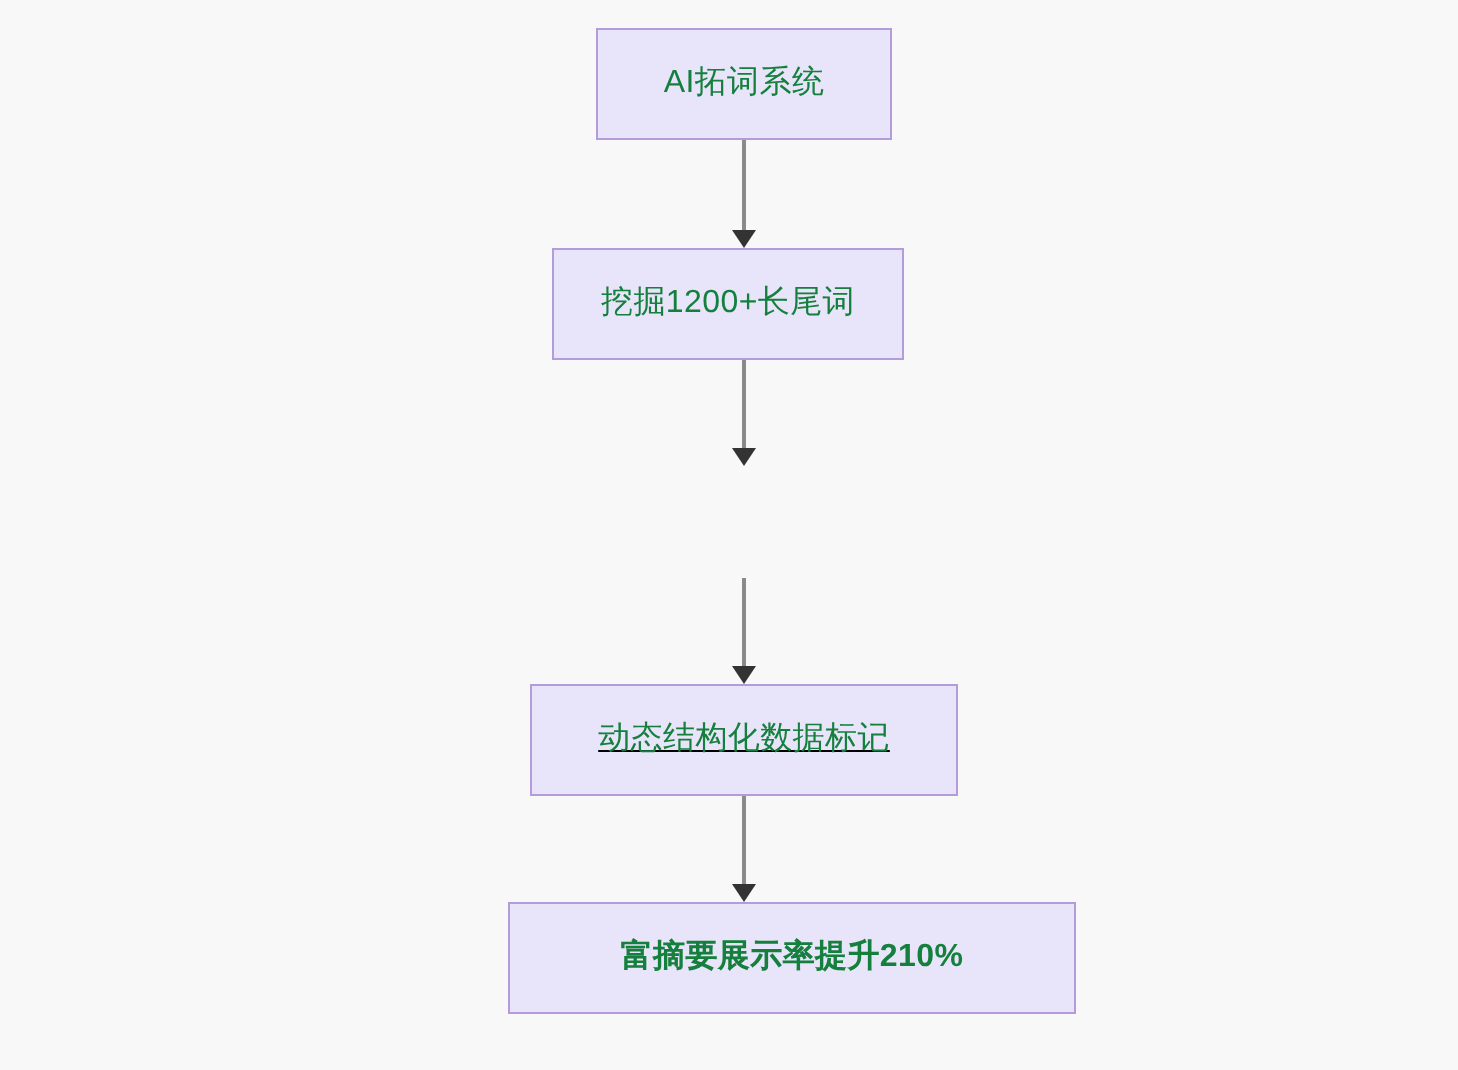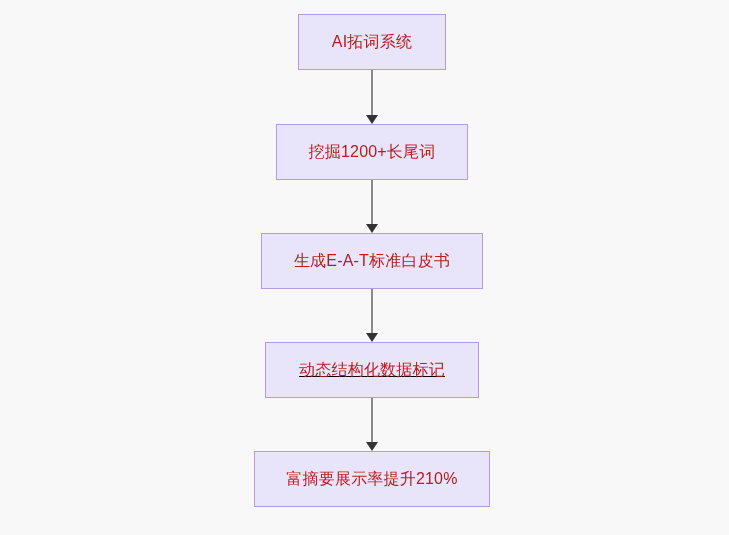--- a/index.html
+++ b/index.html
@@ -25,21 +25,21 @@
     border: 1px solid #b49cdc;
     border-radius: 0;
     display: flex;
     align-items: center;
     justify-content: center;
     height: 56px;
   }
   .node-label {
     font-size: 16px;
     line-height: 1;
-    color: #b91c1c;
+    color: #15803d;
     white-space: nowrap;
     letter-spacing: 0.2px;
   }
   .connector {
     position: absolute;
     width: 24px;
     display: flex;
     flex-direction: column;
     align-items: center;
   }
@@ -52,24 +52,24 @@
     width: 0;
     height: 0;
     border-left: 6px solid transparent;
     border-right: 6px solid transparent;
     border-top: 9px solid #333333;
     margin-top: -1px;
   }
 
   
   #node-0 { left: 298px; top: 14px;  width: 148px; }
-  #node-1 { left: 276px; top: 124px; width: 192px; }
+  #node-1 { left: 276px; top: 124px; width: 176px; }
   #node-2 { left: 261px; top: 233px; width: 222px; }
   #node-3 { left: 265px; top: 342px; width: 214px; text-decoration: underline; }
-  #node-4 { left: 254px; top: 451px; width: 236px; }
+  #node-4 { left: 254px; top: 451px; width: 284px; font-weight: bold; }
 
   
   #edge-0 { left: 360px; top: 70px;  height: 54px; }
   #edge-1 { left: 360px; top: 180px; height: 53px; }
   #edge-2 { left: 360px; top: 289px; height: 53px; }
   #edge-3 { left: 360px; top: 398px; height: 53px; }
 </style>
 </head>
 <body>
 
@@ -86,23 +86,20 @@
 
   <div class="node" id="node-1">
     <span class="node-label">挖掘1200+长尾词</span>
   </div>
 
   <div class="connector" id="edge-1">
     <div class="line"></div>
     <div class="head"></div>
   </div>
 
-  <div class="node" id="node-2">
-    <span class="node-label">生成E-A-T标准白皮书</span>
-  </div>
 
   <div class="connector" id="edge-2">
     <div class="line"></div>
     <div class="head"></div>
   </div>
 
   <div class="node" id="node-3">
     <span class="node-label">动态结构化数据标记</span>
   </div>
 

